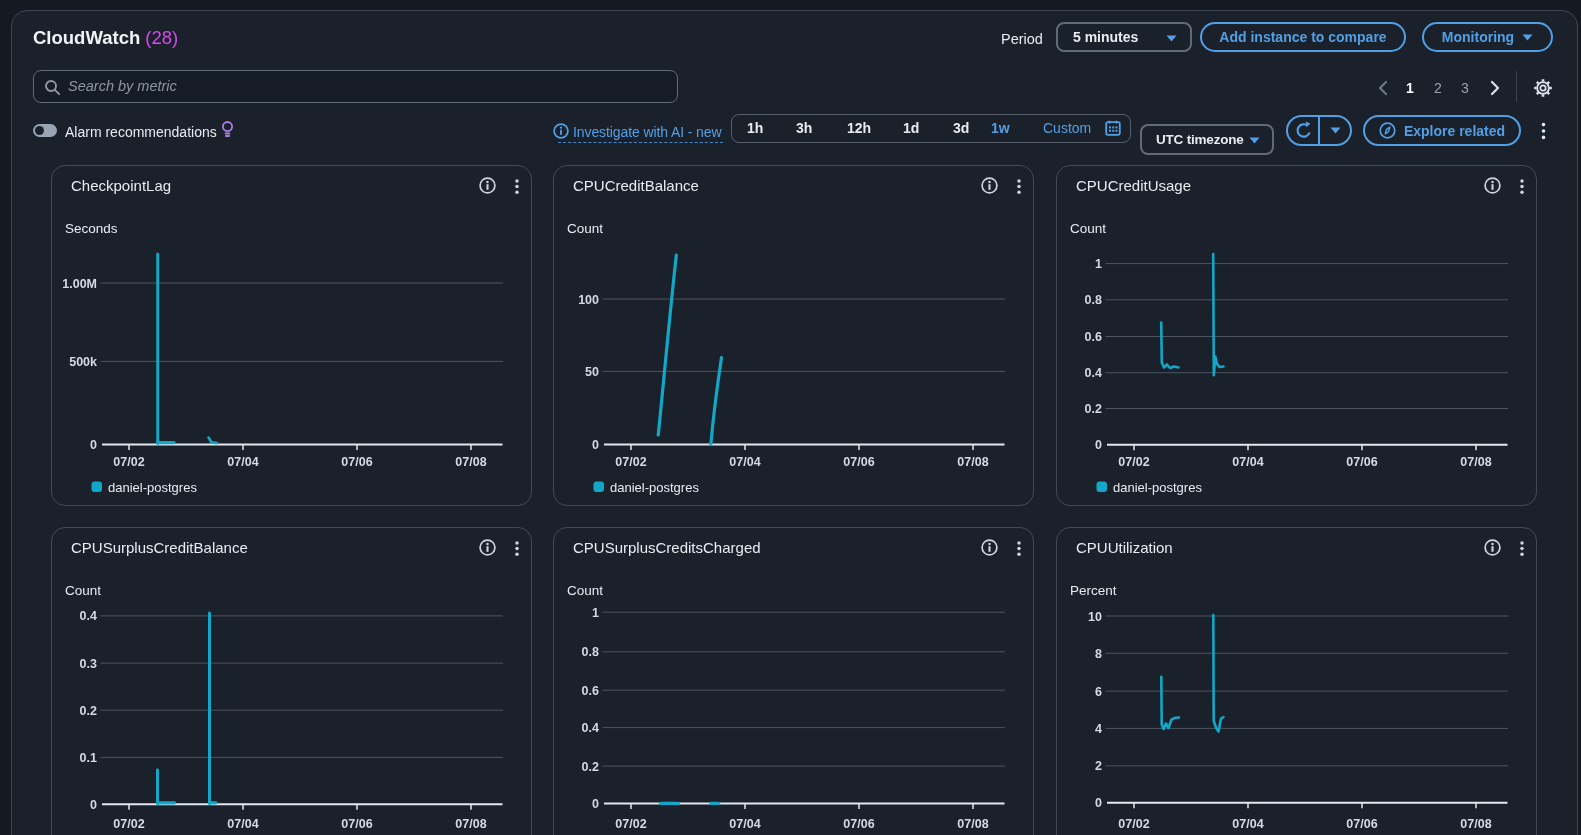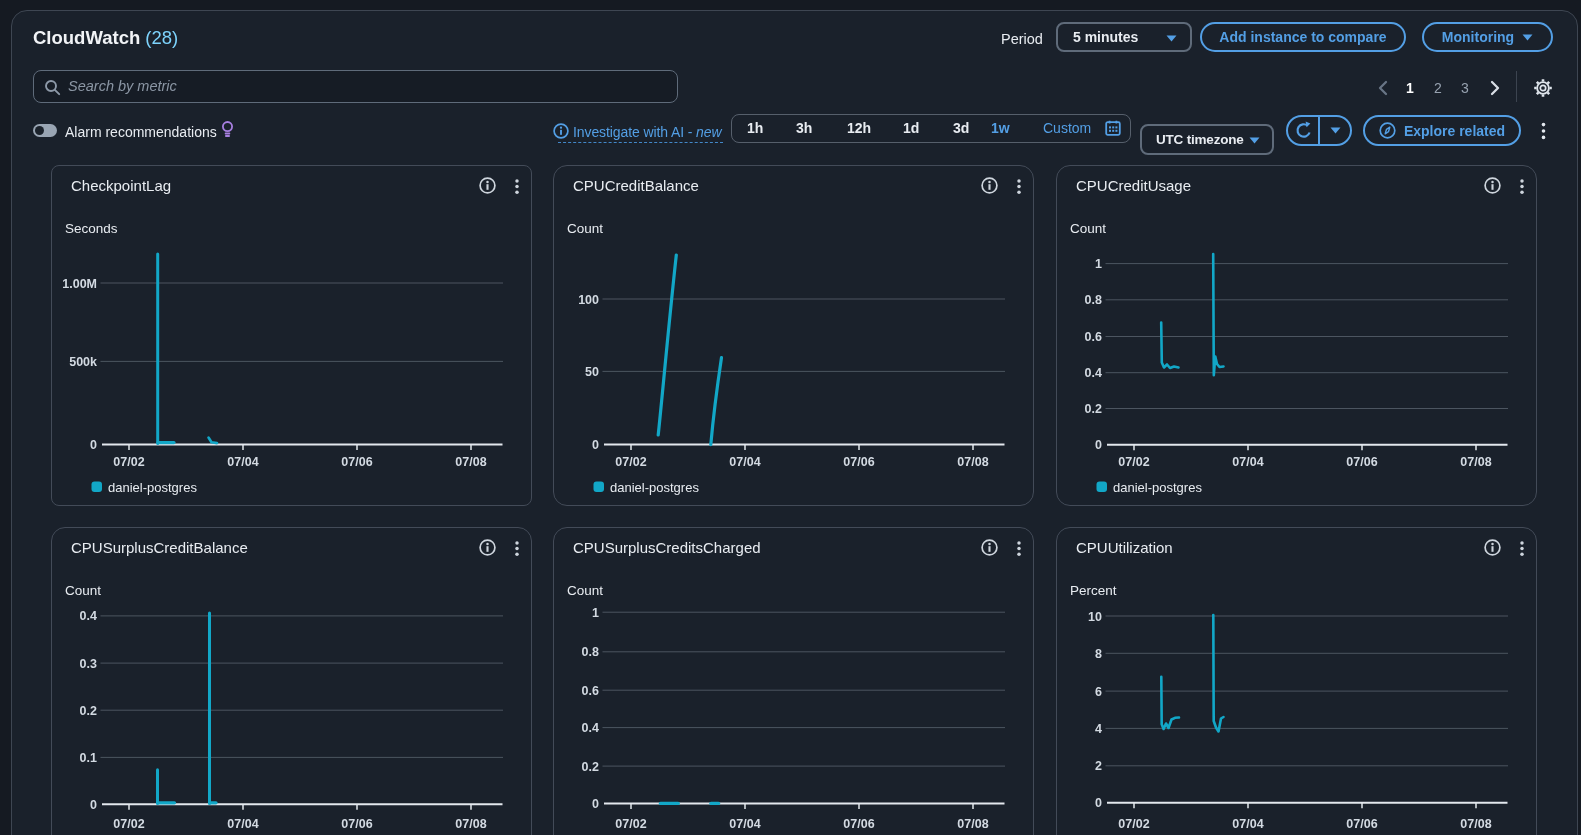--- a/index.html
+++ b/index.html
@@ -17,21 +17,21 @@
 .lg { font-size:13px; fill:#e8ecf1; font-family:"Liberation Sans",sans-serif; }
 .pill { position:absolute; border:2px solid #539fe5; border-radius:16px; color:#539fe5;
   font-size:14px; font-weight:700; display:flex; align-items:center; justify-content:center; }
 .gbtn { position:absolute; border:2px solid #5f6b7a; border-radius:8px; color:#e8ecf1;
   font-size:14px; font-weight:700; display:flex; align-items:center; }
 .txt { position:absolute; white-space:nowrap; }
 </style></head>
 <body>
 <div class="panel"></div>
 
-<div class="txt" style="left:33px;top:27px;font-size:18.5px;font-weight:700;color:#f1f3f6;">CloudWatch <span style="font-weight:400;color:#7dd3fc;">(28)</span></div>
+<div class="txt" style="left:33px;top:27px;font-size:18.5px;font-weight:700;color:#f1f3f6;">CloudWatch <span style="font-weight:400;color:#d946ef;">(28)</span></div>
 <div class="txt" style="left:1001px;top:31px;font-size:14.5px;color:#e8ecf1;">Period</div>
 <div class="gbtn" style="left:1056px;top:22px;width:136px;height:30px;">
   <span style="margin-left:15px;">5 minutes</span>
   <svg style="position:absolute;right:13px;top:11px;" width="11" height="7" viewBox="0 0 11 7">
       <path d="M0.5,0.5 H10.5 L5.5,6.5 Z" fill="#539fe5"></path>
     </svg>
 </div>
 <div class="pill" style="left:1200px;top:22px;width:206px;height:30px;">Add instance to compare</div>
 <div class="pill" style="left:1422px;top:22px;width:131px;height:30px;align-items:center;">Monitoring
   <svg style="margin-left:8px;" width="11" height="7" viewBox="0 0 11 7">
@@ -72,21 +72,21 @@
 <svg class="abs" style="left:221px;top:121px;" width="13" height="18" viewBox="0 0 13 18">
   <circle cx="6.5" cy="5.6" r="4.6" fill="none" stroke="#a77fe0" stroke-width="1.8"></circle>
   <path d="M4.6,12.5 H8.4 M4.9,15 H8.1" stroke="#a77fe0" stroke-width="1.8" stroke-linecap="round"></path>
 </svg>
 
 <svg class="abs" style="left:553px;top:123px;" width="16" height="16" viewBox="0 0 16 16">
   <circle cx="8" cy="8" r="6.9" fill="none" stroke="#539fe5" stroke-width="1.7"></circle>
   <circle cx="8" cy="4.7" r="1.15" fill="#539fe5"></circle>
     <rect x="7.05" y="6.8" width="1.9" height="5" fill="#539fe5"></rect>
 </svg>
-<div class="txt" style="left:573px;top:123.5px;font-size:14px;letter-spacing:-0.1px;color:#539fe5;">Investigate with AI <span style="font-weight:400;">- </span><span style="font-style:italic;">new</span></div>
+<div class="txt" style="left:573px;top:123.5px;font-size:14px;letter-spacing:-0.1px;color:#539fe5;">Investigate with AI <span style="font-weight:400;">- </span><span style="">new</span></div>
 <div class="abs" style="left:558px;top:142px;width:165px;border-top:1.5px dashed #4388c9;"></div>
 
 <div class="abs" style="left:731px;top:114px;width:400px;height:28.5px;border:1.5px solid #565f6b;border-radius:8px;"></div>
 <div class="txt" style="left:747px;top:120px;font-size:14px;font-weight:700;color:#e8ecf1;">1h</div>
 <div class="txt" style="left:796px;top:120px;font-size:14px;font-weight:700;color:#e8ecf1;">3h</div>
 <div class="txt" style="left:847px;top:120px;font-size:14px;font-weight:700;color:#e8ecf1;">12h</div>
 <div class="txt" style="left:903px;top:120px;font-size:14px;font-weight:700;color:#e8ecf1;">1d</div>
 <div class="txt" style="left:953px;top:120px;font-size:14px;font-weight:700;color:#e8ecf1;">3d</div>
 <div class="txt" style="left:991px;top:120px;font-size:14px;font-weight:700;color:#539fe5;">1w</div>
 <div class="txt" style="left:1043px;top:120px;font-size:14px;color:#539fe5;">Custom</div>
@@ -125,21 +125,21 @@
   </svg>
     <span style="font-size:14px;">Explore related</span>
   </div>
 
 <svg class="abs" style="left:1539px;top:122px;" width="9" height="18" viewBox="0 0 9 18">
   <circle cx="4.5" cy="2.6" r="1.8" fill="#e3e8ee"></circle>
     <circle cx="4.5" cy="9" r="1.8" fill="#e3e8ee"></circle>
     <circle cx="4.5" cy="15.4" r="1.8" fill="#e3e8ee"></circle>
 </svg>
 
-<div class="card" style="left:51px;top:165px;border-radius:8px;">
+<div class="card" style="left:51px;top:165px;">
 <div class="ct">CheckpointLag</div>
 <svg class="ic" style="left:427px;top:11px;" width="17" height="17" viewBox="0 0 17 17">
 <circle cx="8.5" cy="8.5" r="7.4" fill="none" stroke="#ced5dd" stroke-width="1.7"></circle>
 <circle cx="8.5" cy="4.9" r="1.25" fill="#ced5dd"></circle>
       <rect x="7.45" y="7.2" width="2.1" height="5.6" fill="#ced5dd"></rect>
 </svg>
 <svg class="ic" style="left:459px;top:13px;" width="12" height="15" viewBox="0 0 12 15">
 <circle cx="6" cy="2" r="1.75" fill="#ced5dd"></circle>
       <circle cx="6" cy="7.6" r="1.75" fill="#ced5dd"></circle>
       <circle cx="6" cy="13.2" r="1.75" fill="#ced5dd"></circle>

